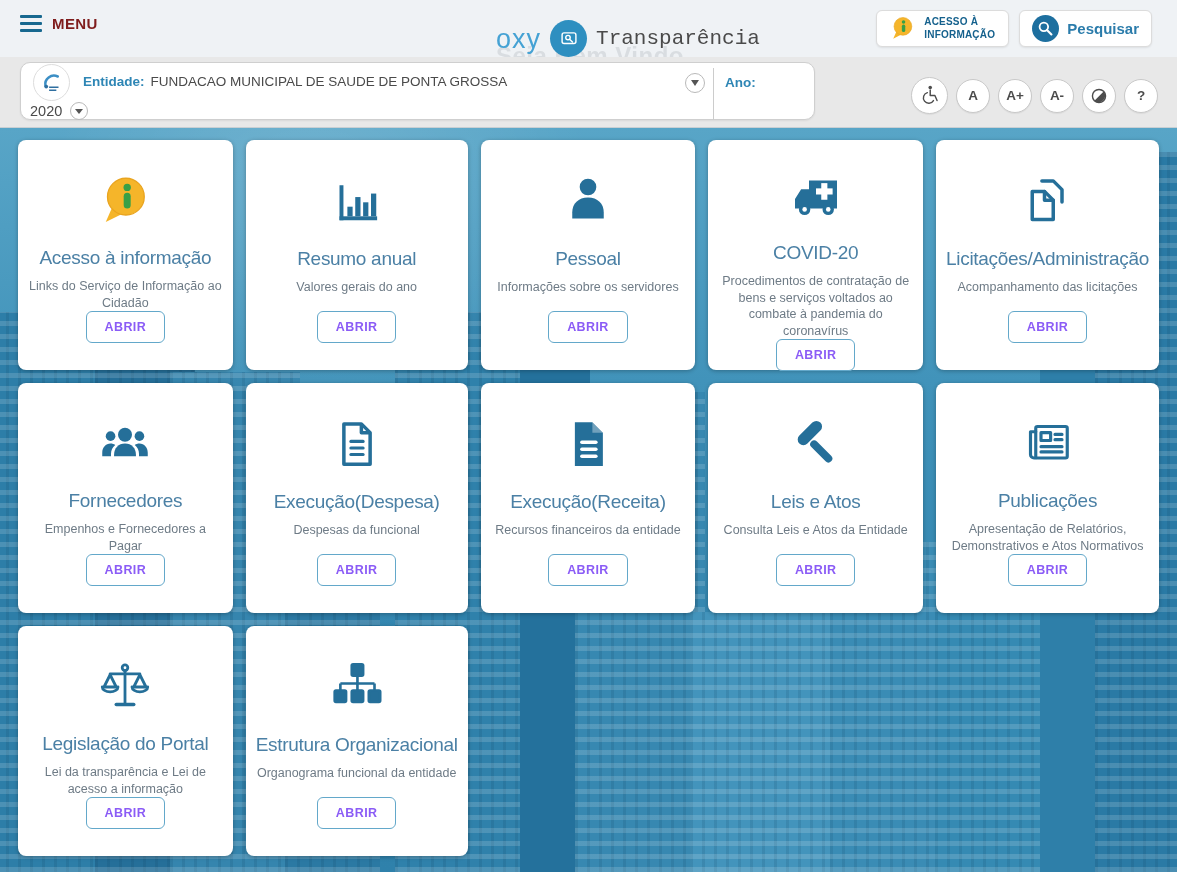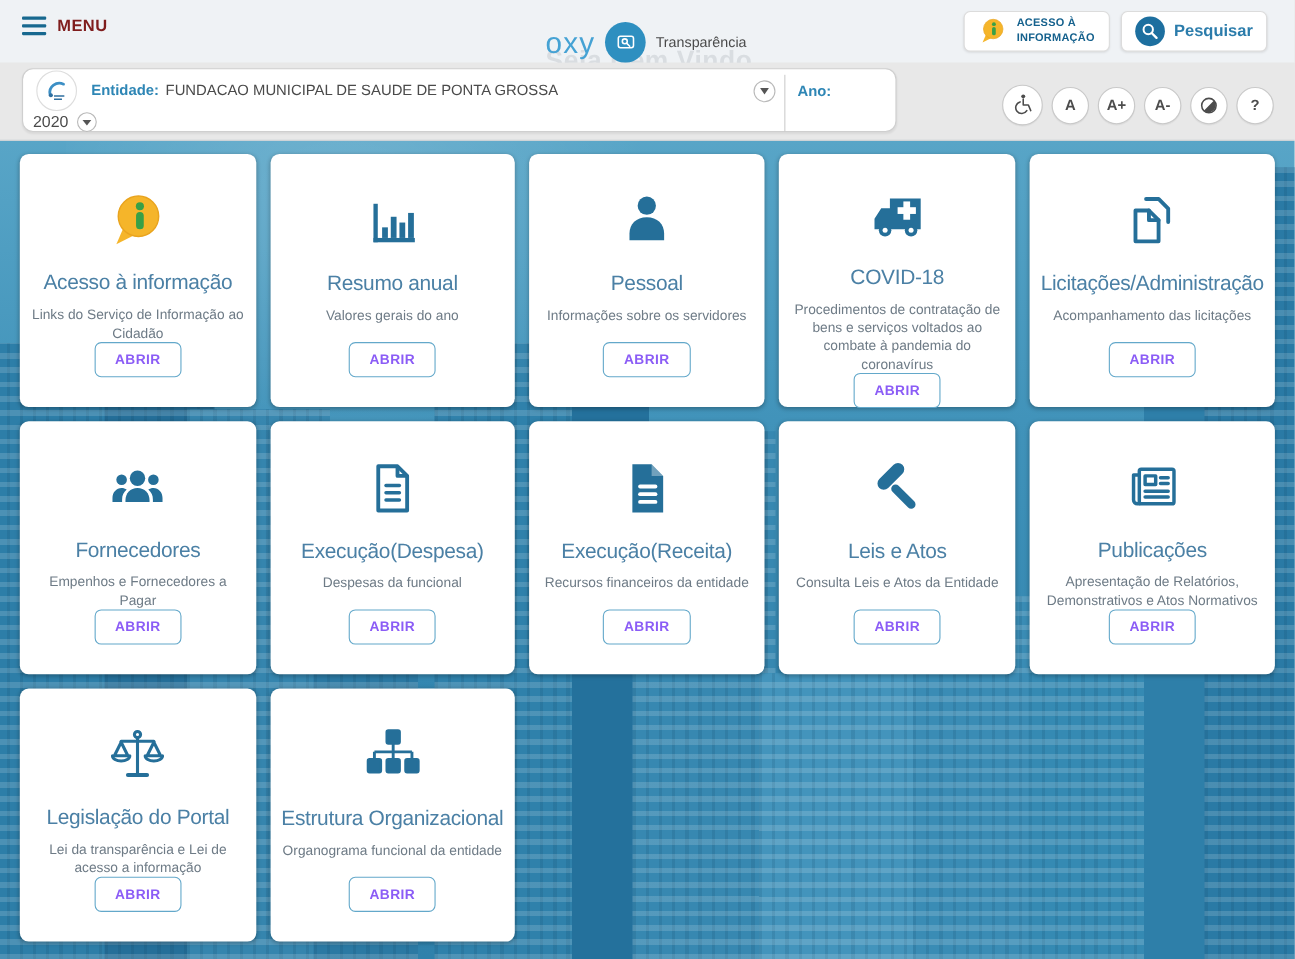--- a/index.html
+++ b/index.html
@@ -36,21 +36,21 @@
               background:none; border:none; cursor:pointer; }
   .hamburger { display:flex; flex-direction:column; gap:4px; }
   .hamburger i { display:block; width:22px; height:3px; background:#17688f; border-radius:1px; }
   .menu-label { font-size:15px; font-weight:700; color:#7f1d1d; letter-spacing:.4px; }
 
   .brand { position:absolute; left:496px; top:20px; display:flex; align-items:center; gap:9px; }
   .brand-oxy { font-size:27px; color:#45a2d4; letter-spacing:1px; line-height:36px; }
   .brand-badge { width:37px; height:37px; border-radius:50%; background:#2e8fc0;
                  display:flex; align-items:center; justify-content:center; }
   .brand-badge svg { width:26px; height:26px; }
-  .brand-title { font-size:13px; color:#4a4a4a; }
+  .brand-title { font-size:21px; color:#4a4a4a;font-family:Liberation Mono, monospace; }
 
   .hdr-buttons { position:absolute; right:25px; top:10px; display:flex; gap:10px; }
   .hdr-btn { display:flex; align-items:center; gap:8px; background:#fff; border:1px solid #dcdcdc;
              border-radius:6px; height:37px; padding:0 12px; box-shadow:0 1px 2px rgba(0,0,0,.08); cursor:pointer; }
   .btn-access-label { font-size:10px; font-weight:700; color:#15618d; text-align:left;
                       width:72px; line-height:1.25; letter-spacing:.2px; }
   .btn-access svg { width:27px; height:27px; }
   .search-badge { width:27px; height:27px; border-radius:50%; background:#1d6f9f;
                   display:flex; align-items:center; justify-content:center; }
   .search-badge svg { width:21px; height:21px; }
@@ -368,21 +368,21 @@
     <div class="card-subtitle">Informações sobre os servidores</div>
     <button class="abrir">ABRIR</button>
   </div>
 
   <div class="card">
     <span class="card-icon-wrap">
       <svg class="card-icon">
           <use href="#i-ambulance" xlink:href="#i-ambulance"></use>
         </svg>
     </span>
-    <div class="card-title">COVID-18</div>
+    <div class="card-title">COVID-20</div>
     <div class="card-subtitle">Procedimentos de contratação de bens e serviços voltados ao combate à pandemia do coronavírus</div>
     <button class="abrir">ABRIR</button>
   </div>
 
   <div class="card">
     <span class="card-icon-wrap">
       <svg class="card-icon">
           <use href="#i-copy-docs" xlink:href="#i-copy-docs"></use>
         </svg>
     </span>

